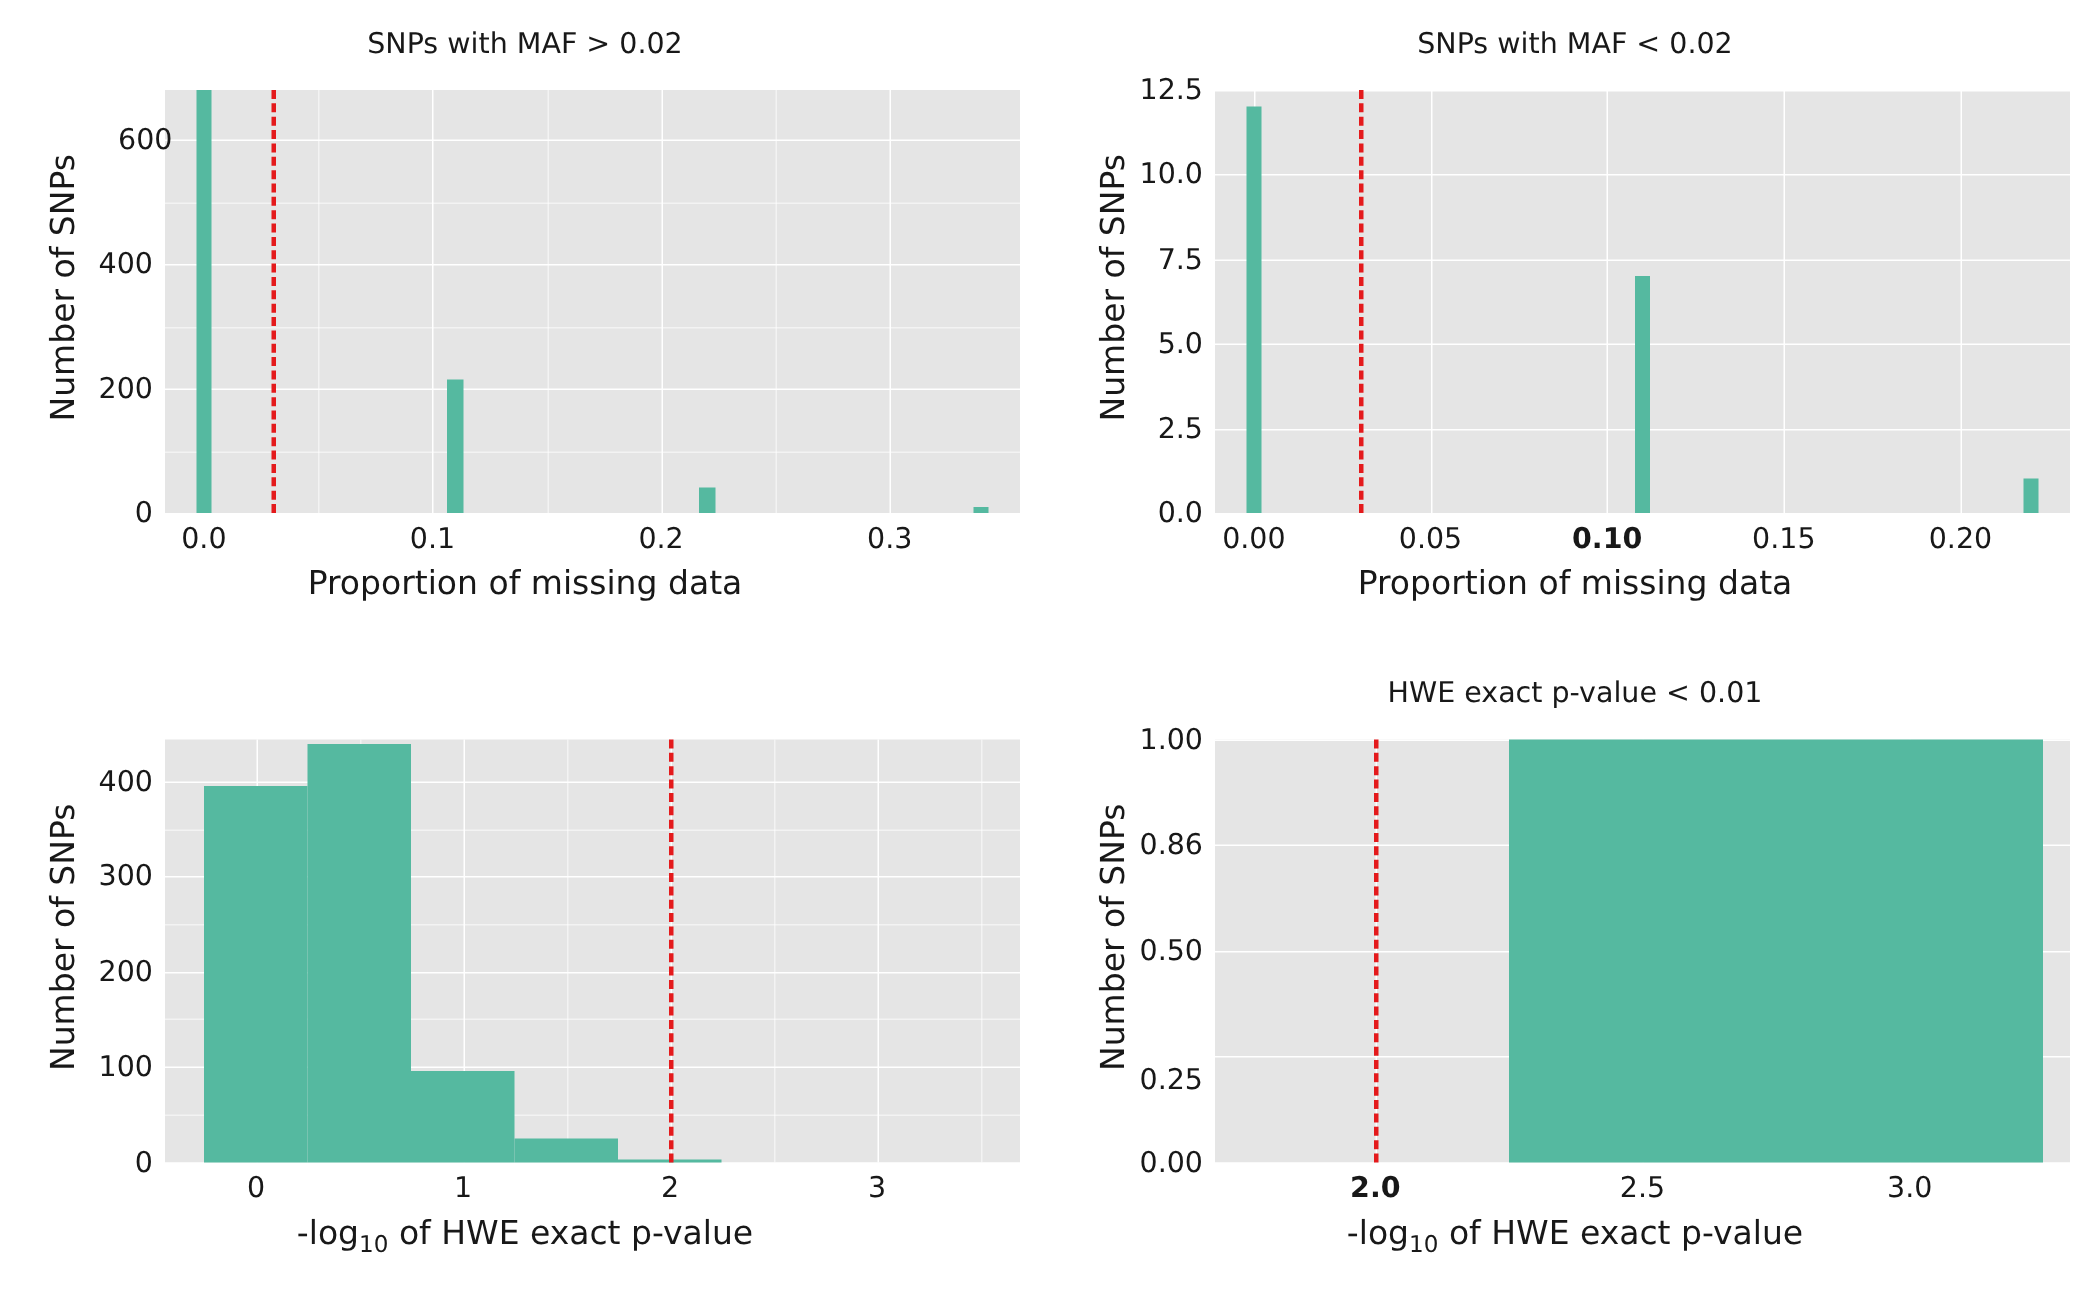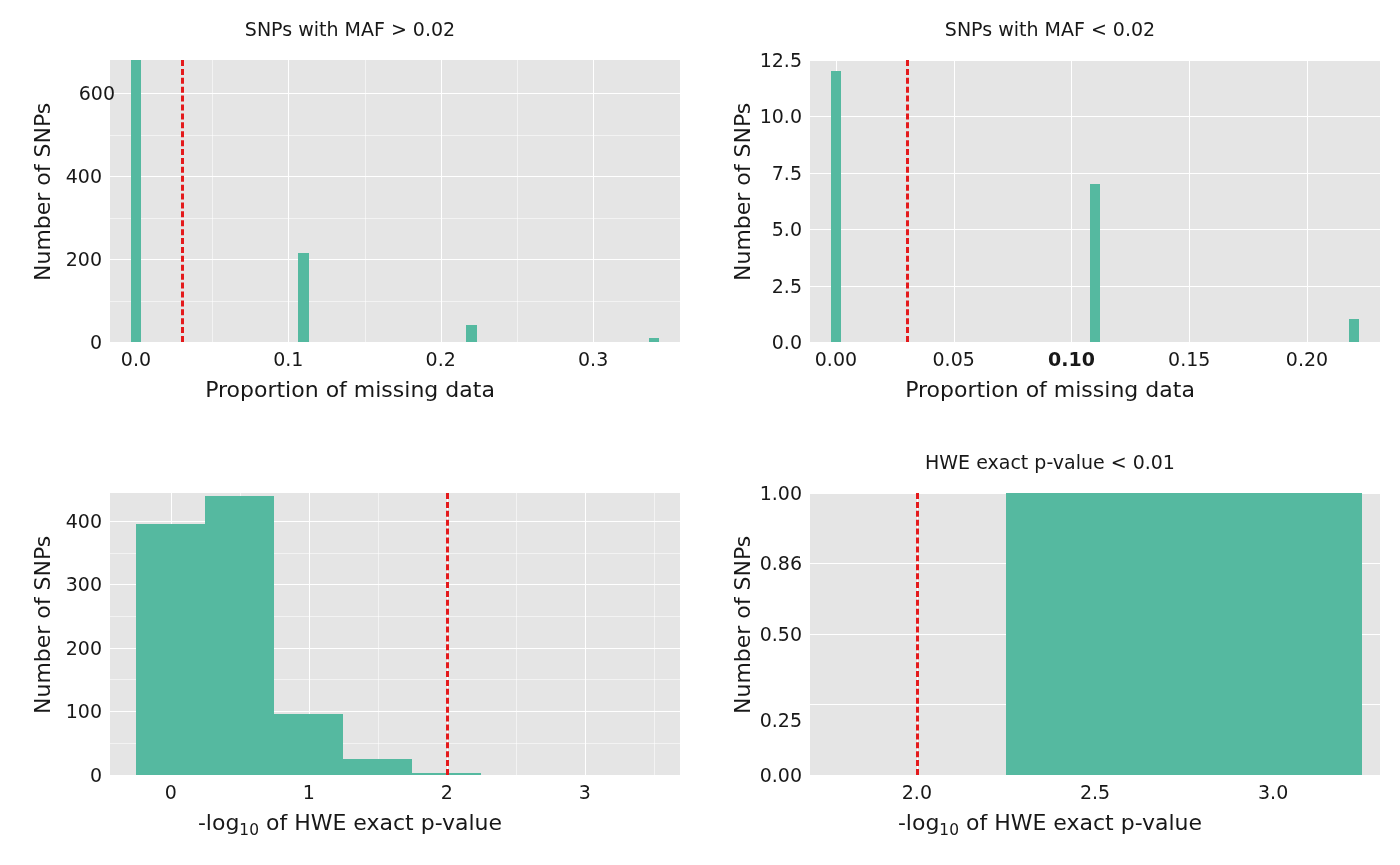--- a/index.html
+++ b/index.html
@@ -198,17 +198,17 @@
         <div class="vgrid" style="left: 285px;"></div>
         <div class="vgrid" style="left: 463.125px;"></div>
         <div class="bar" style="left: 195.938px; width: 356.25px; height: 282px;"></div>
         <div class="vline" style="left: 105.875px;"></div>
       </div>
       <div class="ytick" style="left: 50px; width: 52px; top: 342px;">0.00</div>
       <div class="ytick" style="left: 50px; width: 52px; top: 271.5px; margin-top: 16px;">0.25</div>
       <div class="ytick" style="left: 50px; width: 52px; top: 201px;">0.50</div>
       <div class="ytick" style="left: 50px; width: 52px; top: 130.5px;">0.86</div>
       <div class="ytick" style="left: 50px; width: 52px; top: 60px;">1.00</div>
-      <div class="xtick" style="left: 216.875px; top: 348px;">2.0</div>
+      <div class="xtick" style="left: 216.875px; top: 348px; font-weight: bold;">2.0</div>
       <div class="xtick" style="left: 395px; top: 348px;">2.5</div>
       <div class="xtick" style="left: 573.125px; top: 348px;">3.0</div>
     </div>
 </div>
 
 </body></html>

